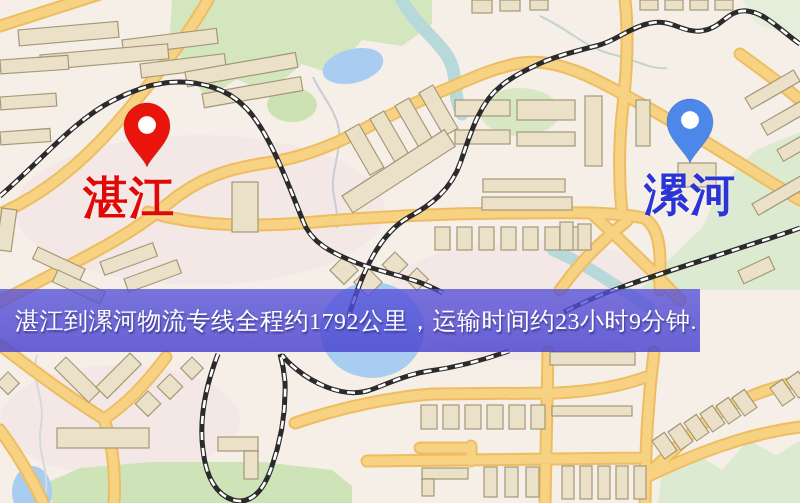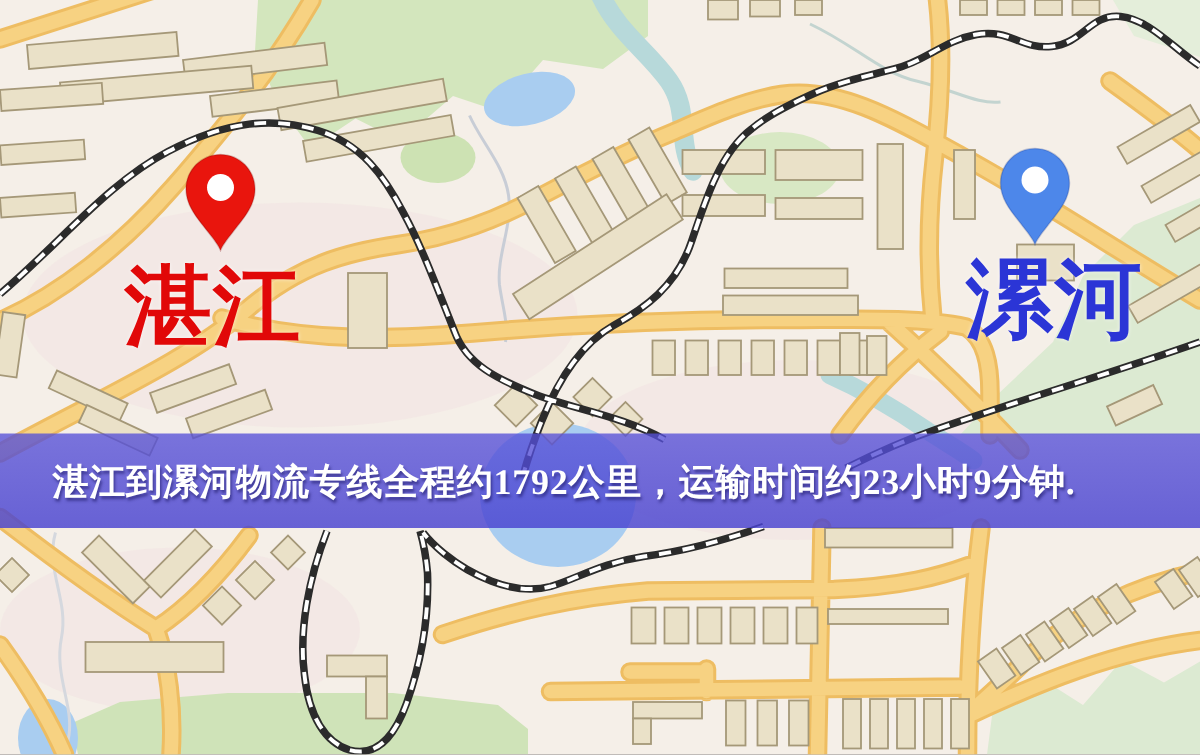--- a/index.html
+++ b/index.html
@@ -5,31 +5,31 @@
   html,body{margin:0;padding:0;background:#888;}
   .stage{
     position:relative;width:800px;height:503px;overflow:hidden;
     font-family:"Liberation Serif","DejaVu Serif",serif;
     background:#f5efe8;
   }
   .stage svg{display:block;position:absolute;left:0;top:0;}
   .pin{position:absolute;width:48px;height:66px;}
   .pin svg{position:static;}
   .place-label{
-    position:absolute;font-size:58px;font-weight:700;line-height:1;
+    position:absolute;font-size:45px;font-weight:700;line-height:1;
     letter-spacing:1px;white-space:nowrap;
     text-shadow:0 0 3px rgba(255,255,255,.65);
   }
   .place-label.origin{left:83px;top:176px;color:#e10808;}
   .place-label.destination{left:644px;top:176px;color:#2b35d6;font-family:Liberation Mono, monospace;}
   .banner{
-    position:absolute;left:0;top:289px;width:800px;height:63px;
+    position:absolute;left:0;top:289px;width:700px;height:63px;
     background:linear-gradient(180deg,rgba(86,80,216,.78),rgba(72,66,208,.82));
     display:flex;align-items:center;
-    box-sizing:border-box;padding-left:35px;font-weight:bold;
+    box-sizing:border-box;padding-left:15px;
   }
   .banner .banner-text{
     color:#ffffff;font-size:24px;letter-spacing:.5px;
     text-shadow:1px 2px 2px rgba(35,30,110,.65);
   }
 </style>
 </head>
 <body>
 
 <div class="stage">

